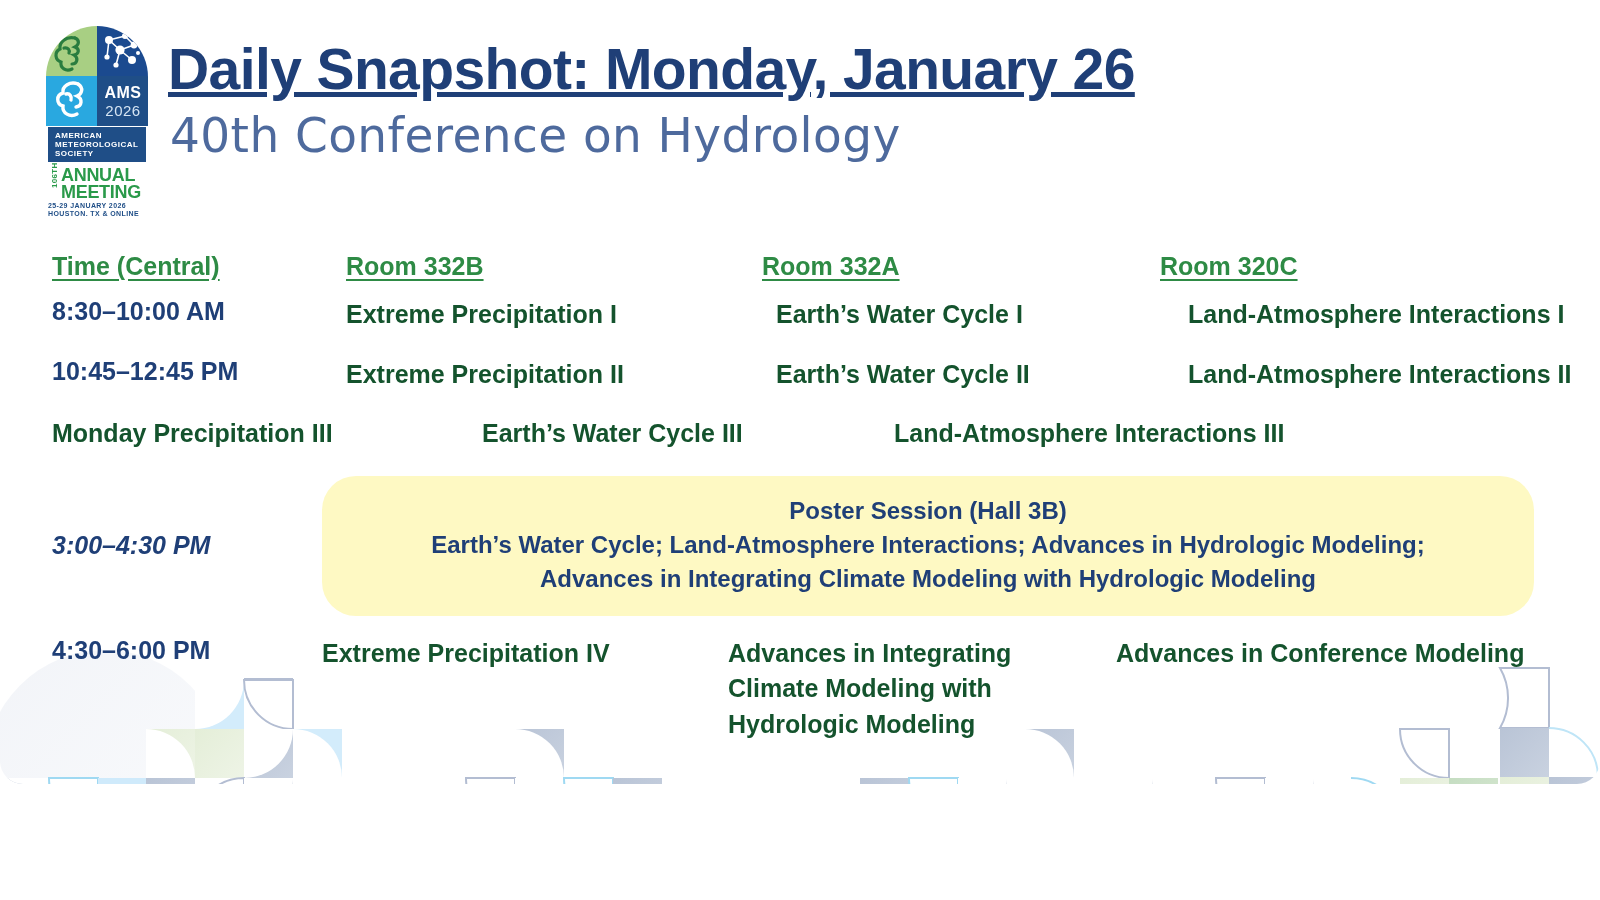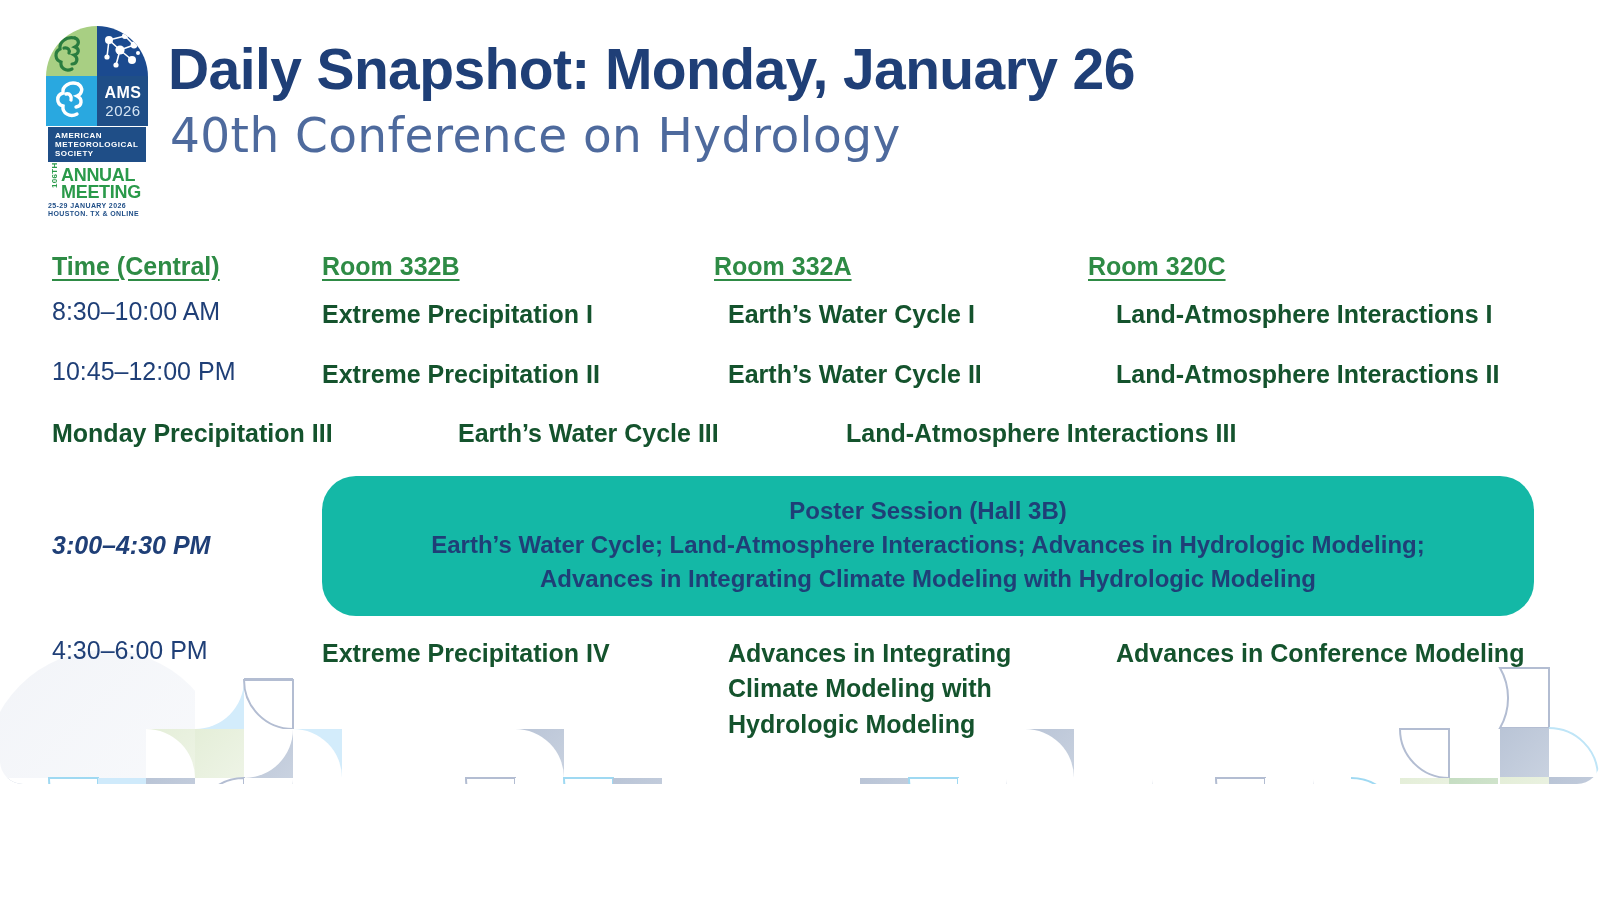--- a/index.html
+++ b/index.html
@@ -16,58 +16,58 @@
   .pattern svg{display:block;}
 
   
   .logo{position:absolute;left:46px;top:26px;width:102px;height:190px;z-index:3;}
   .logo svg{display:block;}
 
   
   .header{position:absolute;left:168px;top:40px;z-index:3;}
   .title{
     font-size:57px;line-height:1.05;font-weight:bold;
-    color:#1f3f77;letter-spacing:-0.6px;white-space:nowrap;margin:0;
+    color:#1f3f77;letter-spacing:-0.6px;white-space:nowrap;margin:0;text-decoration:underline;
   }
   .subtitle{
     font-size:47px;line-height:1.15;font-weight:normal;
     color:#3f5e95;letter-spacing:0.4px;white-space:nowrap;margin:8px 0 0 2px;
     font-family:"DejaVu Sans",sans-serif;
     transform:scaleY(1.02);transform-origin:left top;
     opacity:.92;
   }
 
   
   .sched{position:absolute;left:52px;top:252px;width:1500px;z-index:3;}
-  .grid-row{display:flex;align-items:flex-start;}
+  .grid-row{display:flex;align-items:flex-start;gap:24px;}
   .c0{width:270px;flex:0 0 270px;}
   .c1{width:392px;flex:0 0 392px;}
   .c2{width:374px;flex:0 0 374px;}
   .c3{width:460px;flex:0 0 460px;}
 
   .hdr{
     color:#2e8b45;font-size:25px;font-weight:bold;
     text-decoration:underline;text-underline-offset:4px;
     padding-bottom:0;
   }
   .hdr-row{margin-bottom:16px;}
 
   .cell{
     color:#14532d;font-size:25px;font-weight:bold;line-height:1.42;
     padding-right:14px;
   }
-  .time{color:#1f3f77;font-size:25px;font-weight:normal;}
+  .time{color:#1f3f77;font-size:25px;font-weight:bold;}
   .sess-row{margin-bottom:24px;}
 
   
   .poster-row{display:flex;align-items:center;margin-top:6px;margin-bottom:8px;}
   .poster-time{width:270px;flex:0 0 270px;color:#1f3f77;font-size:25px;font-weight:bold;font-style:italic;}
   .poster-box{
     flex:0 0 1212px;width:1212px;
-    background:#14b8a6;border-radius:34px;
+    background:#fef9c3;border-radius:34px;
     padding:18px 26px 20px 26px;box-sizing:border-box;
     text-align:center;
   }
   .poster-box div{
     color:#1f3f77;font-size:24px;font-weight:bold;line-height:1.42;
   }
 
   .last-row{display:flex;align-items:flex-start;margin-top:20px;}
 </style>
 </head>
@@ -309,21 +309,21 @@
     </div>
 
     <div class="grid-row sess-row">
       <div class="c0 time">8:30–10:00 AM</div>
       <div class="c1 cell">Extreme Precipitation I</div>
       <div class="c2 cell">Earth’s Water Cycle I</div>
       <div class="c3 cell">Land-Atmosphere Interactions I</div>
     </div>
 
     <div class="grid-row sess-row">
-      <div class="c0 time">10:45–12:00 PM</div>
+      <div class="c0 time">10:45–12:45 PM</div>
       <div class="c1 cell">Extreme Precipitation II</div>
       <div class="c2 cell">Earth’s Water Cycle II</div>
       <div class="c3 cell">Land-Atmosphere Interactions II</div>
     </div>
 
     <div class="grid-row sess-row">
       <div class="c1 cell">Monday Precipitation III</div>
       <div class="c2 cell">Earth’s Water Cycle III</div>
       <div class="c3 cell">Land-Atmosphere Interactions III</div>
     </div>

